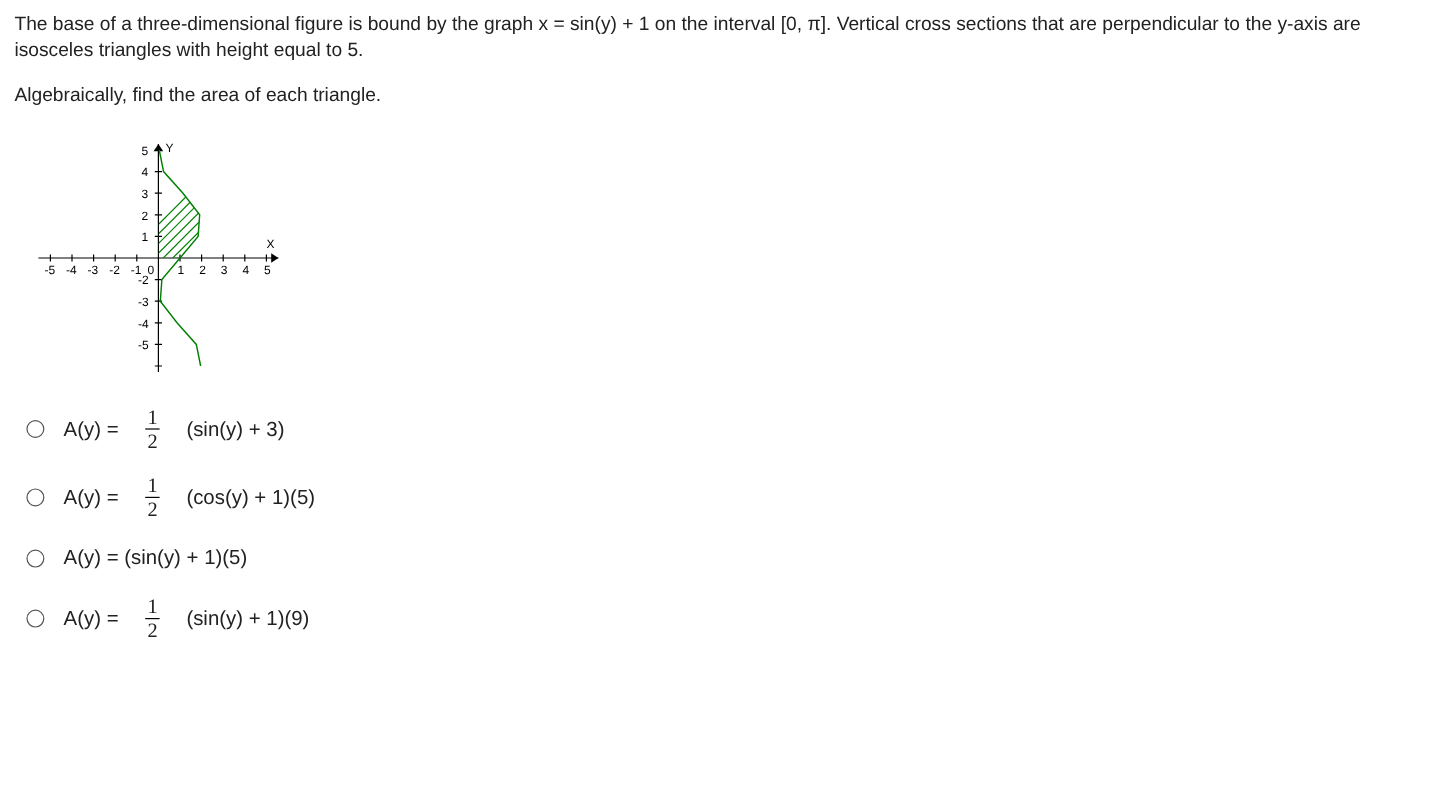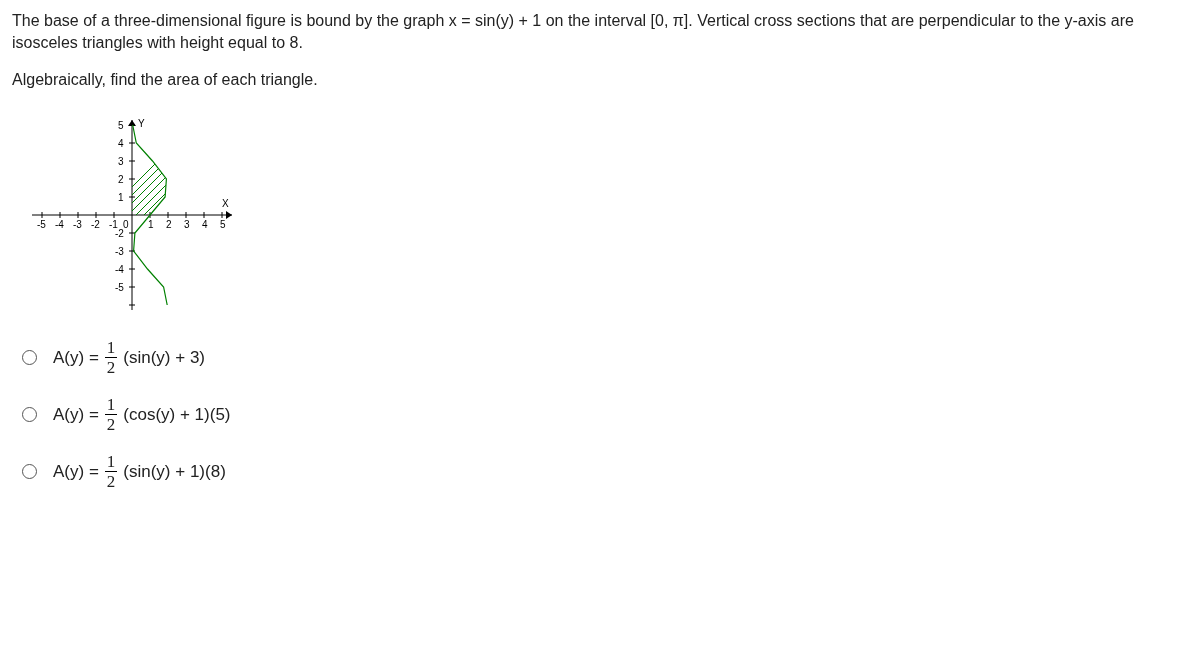--- a/index.html
+++ b/index.html
@@ -33,21 +33,21 @@
   .radio {
     width: 13px;
     height: 13px;
     border: 1.5px solid #555;
     border-radius: 50%;
     flex: 0 0 auto;
   }
   .formula {
     display: inline-flex;
     align-items: center;
-    gap: 4px;
+    gap: 20px;
   }
   .frac {
     display: inline-flex;
     flex-direction: column;
     align-items: center;
     font-family: 'Times New Roman', serif;
     font-size: 17px;
     line-height: 1;
     vertical-align: middle;
     margin: 0 2px;
@@ -65,21 +65,21 @@
   }
   .axis { stroke: #000; stroke-width: 1; }
   .tick { stroke: #000; stroke-width: 1; }
   .graph-label { font: 10px Arial; fill: #000; }
   .curve { stroke: #008000; stroke-width: 1.2; fill: none; }
   .hatch { stroke: #008000; stroke-width: 1; }
 </style>
 </head>
 <body>
 
-<div class="question-text">The base of a three-dimensional figure is bound by the graph x = sin(y) + 1 on the interval [0, π]. Vertical cross sections that are perpendicular to the y-axis are isosceles triangles with height equal to 8.</div>
+<div class="question-text">The base of a three-dimensional figure is bound by the graph x = sin(y) + 1 on the interval [0, π]. Vertical cross sections that are perpendicular to the y-axis are isosceles triangles with height equal to 5.</div>
 <div class="prompt">Algebraically, find the area of each triangle.</div>
 
 <div class="graph-wrap">
 <svg class="graph" width="220" height="200" viewBox="0 0 220 200">
 
   <g>
 
     <line class="axis" x1="10" y1="100" x2="210" y2="100"></line>
     <polygon points="210,100 204,96 204,104" fill="#000"></polygon>
 
@@ -187,27 +187,33 @@
       <span>A(y) = </span>
       <span class="frac">
         <span class="num">1</span>
         <span class="bar"></span>
         <span class="den">2</span>
       </span>
       <span> (cos(y) + 1)(5)</span>
     </span>
   </div>
 
+  <div class="option">
+    <span class="radio"></span>
+    <span class="formula">
+      <span>A(y) = (sin(y) + 1)(5)</span>
+    </span>
+  </div>
 
   <div class="option">
     <span class="radio"></span>
     <span class="formula">
       <span>A(y) = </span>
       <span class="frac">
         <span class="num">1</span>
         <span class="bar"></span>
         <span class="den">2</span>
       </span>
-      <span> (sin(y) + 1)(8)</span>
+      <span> (sin(y) + 1)(9)</span>
     </span>
   </div>
 
 </div>
 
 </body></html>

